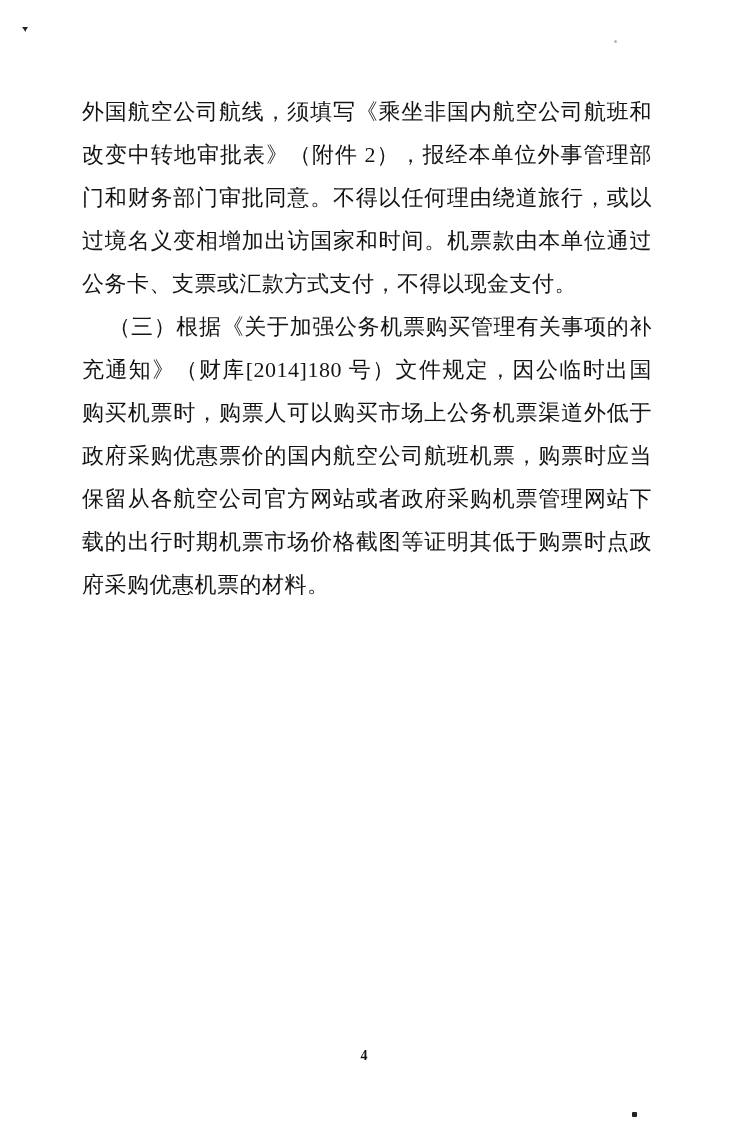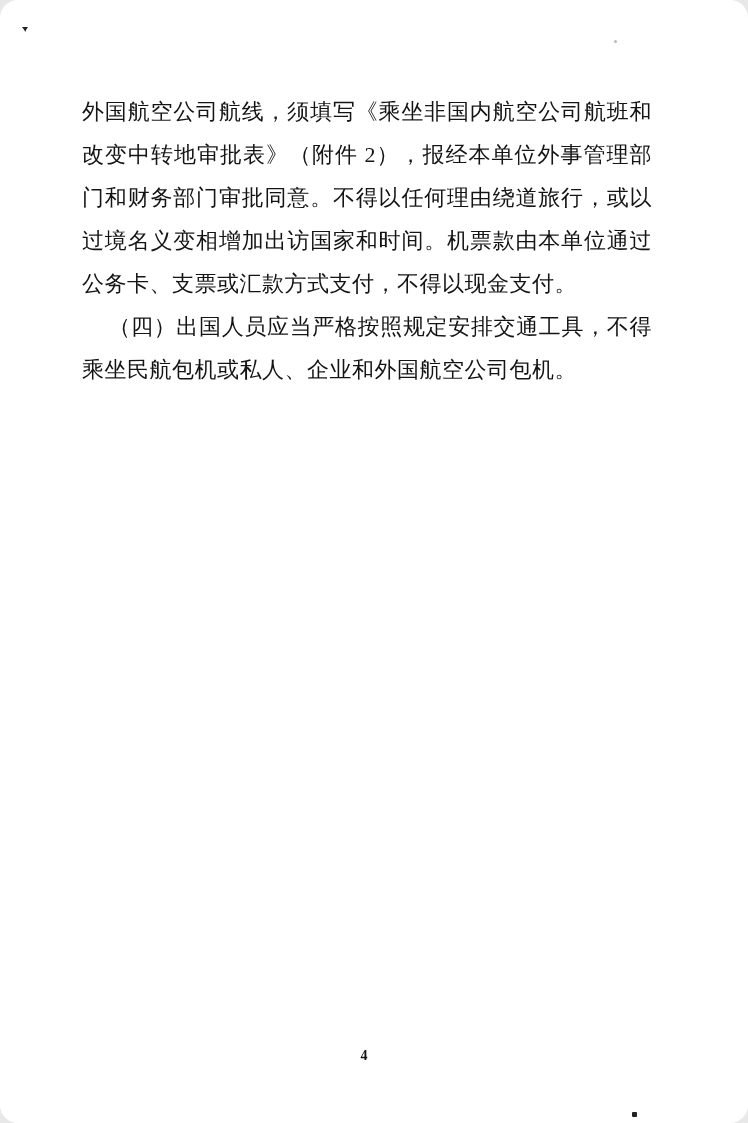--- a/index.html
+++ b/index.html
@@ -8,21 +8,20 @@
     background: #e8e8e8;
   }
   .page {
     position: relative;
     width: 748px;
     height: 1123px;
     margin: 0 auto;
     background: #ffffff;
     overflow: hidden;
     font-family: "Liberation Serif", "DejaVu Serif", serif;
-    border-radius: 18px;
   }
   .content {
     position: absolute;
     left: 82px;
     top: 90px;
     width: 570px;
     color: #141414;
     font-size: 22px;
     line-height: 43px;
     text-align: justify;
@@ -78,20 +77,20 @@
 </head>
 <body>
 
 <div class="page">
 
   <span class="speck speck-top-left"></span>
   <span class="speck speck-top-right"></span>
 
   <div class="content">
     <p class="para">外国航空公司航线，须填写《乘坐非国内航空公司航班和改变中转地审批表》（附件 2），报经本单位外事管理部门和财务部门审批同意。不得以任何理由绕道旅行，或以过境名义变相增加出访国家和时间。机票款由本单位通过公务卡、支票或汇款方式支付，不得以现金支付。</p>
-    <p class="para indent">（四）出国人员应当严格按照规定安排交通工具，不得乘坐民航包机或私人、企业和外国航空公司包机。</p>
+    <p class="para indent">（三）根据《关于加强公务机票购买管理有关事项的补充通知》（财库[2014]180 号）文件规定，因公临时出国购买机票时，购票人可以购买市场上公务机票渠道外低于政府采购优惠票价的国内航空公司航班机票，购票时应当保留从各航空公司官方网站或者政府采购机票管理网站下载的出行时期机票市场价格截图等证明其低于购票时点政府采购优惠机票的材料。</p>
   </div>
 
   <div class="page-number">4</div>
 
   <span class="speck speck-bottom-right"></span>
 
 </div>
 
 </body></html>

